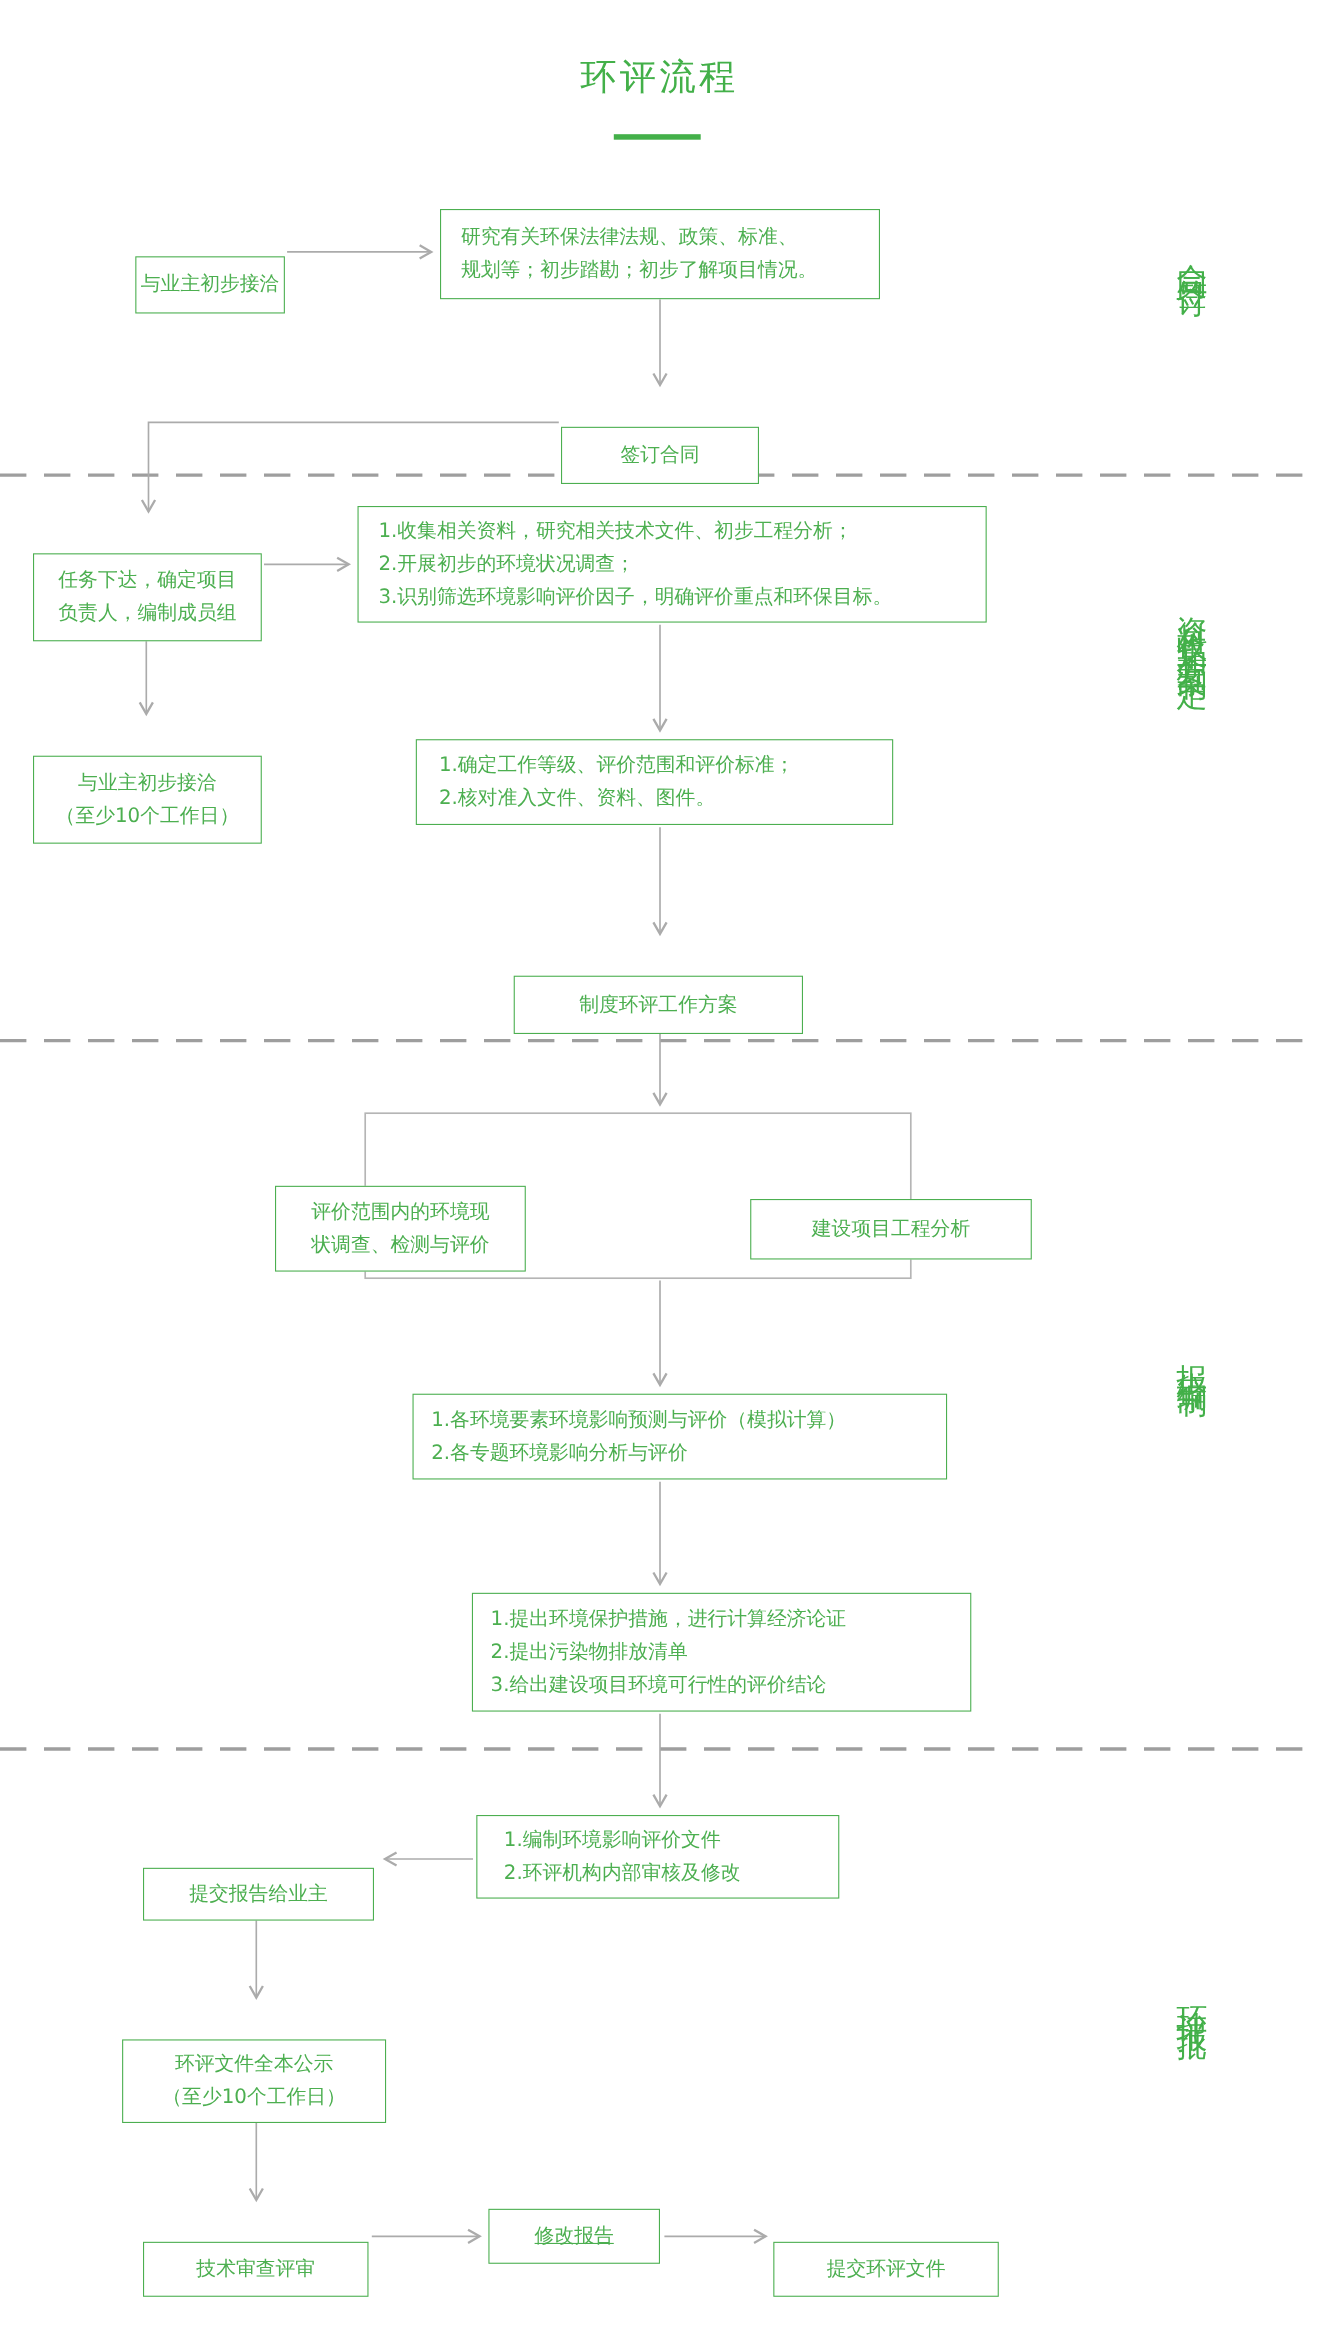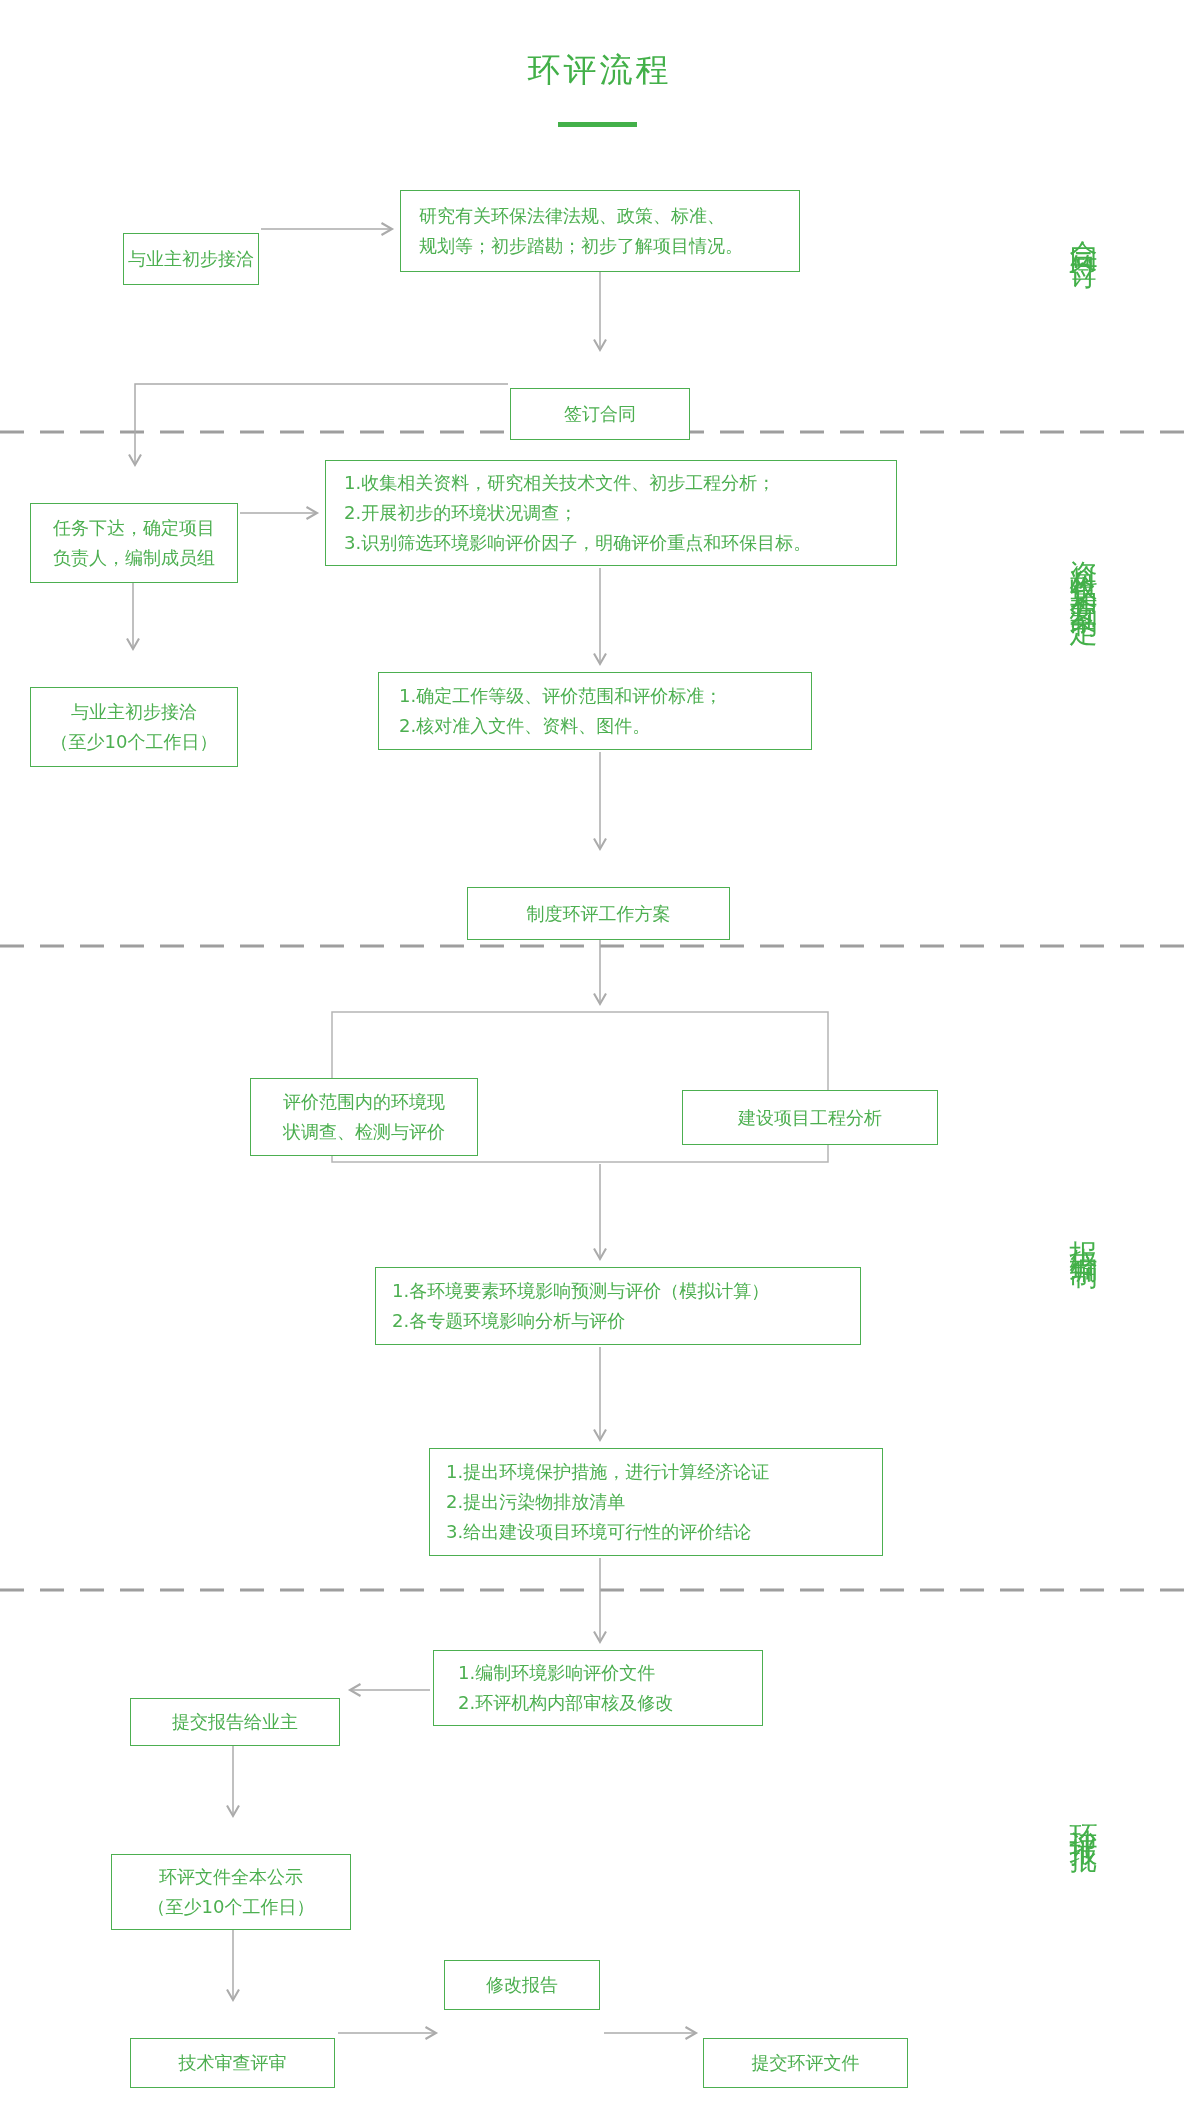--- a/index.html
+++ b/index.html
@@ -98,16 +98,16 @@
   <div class="box left" style="left:383px;top:1448px;width:454px;height:108px;padding:8px 16px;margin-left:46px;">1.提出环境保护措施，进行计算经济论证
 2.提出污染物排放清单
 3.给出建设项目环境可行性的评价结论</div>
 
   <div class="box left" style="left:433px;top:1650px;width:330px;height:76px;padding:8px 24px;">1.编制环境影响评价文件
 2.环评机构内部审核及修改</div>
   <div class="box center" style="left:130px;top:1668px;width:210px;height:48px;">提交报告给业主</div>
   <div class="box center" style="left:111px;top:1824px;width:240px;height:76px;">环评文件全本公示
 （至少10个工作日）</div>
   <div class="box center" style="left:130px;top:2008px;width:205px;height:50px;">技术审查评审</div>
-  <div class="box center" style="left:444px;top:1930px;width:156px;height:50px;">修改报告</div>
+  <div class="box center" style="left:444px;top:1978px;width:156px;height:50px;text-decoration:underline;">修改报告</div>
   <div class="box center" style="left:703px;top:2008px;width:205px;height:50px;">提交环评文件</div>
 
 </div>
 
 </body></html>

